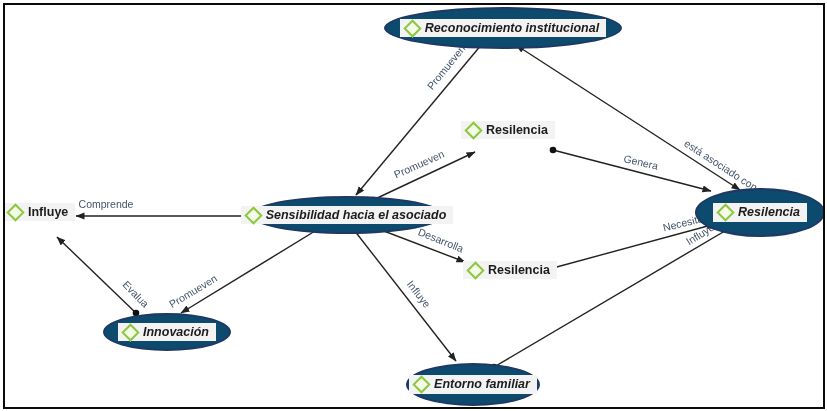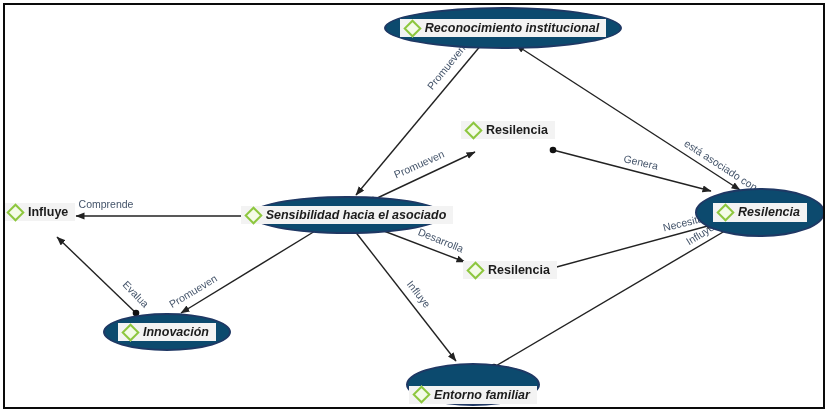--- a/index.html
+++ b/index.html
@@ -112,21 +112,21 @@
     </span>
   </div>
 
   <div class="node ellipse" style="left:103px; top:313px; width:124px; height:34px;">
     <span class="chip">
       <span class="diamond"></span>
       <span class="lbl">Innovación</span>
     </span>
   </div>
 
-  <div class="node ellipse" style="left:406px; top:363px; width:130px; height:39px;align-items:flex-end;">
+  <div class="node ellipse" style="left:406px; top:363px; width:130px; height:39px;">
     <span class="chip">
       <span class="diamond"></span>
       <span class="lbl">Entorno familiar</span>
     </span>
   </div>
 
   <div class="frame"></div>
 </div>
 
 </body></html>

